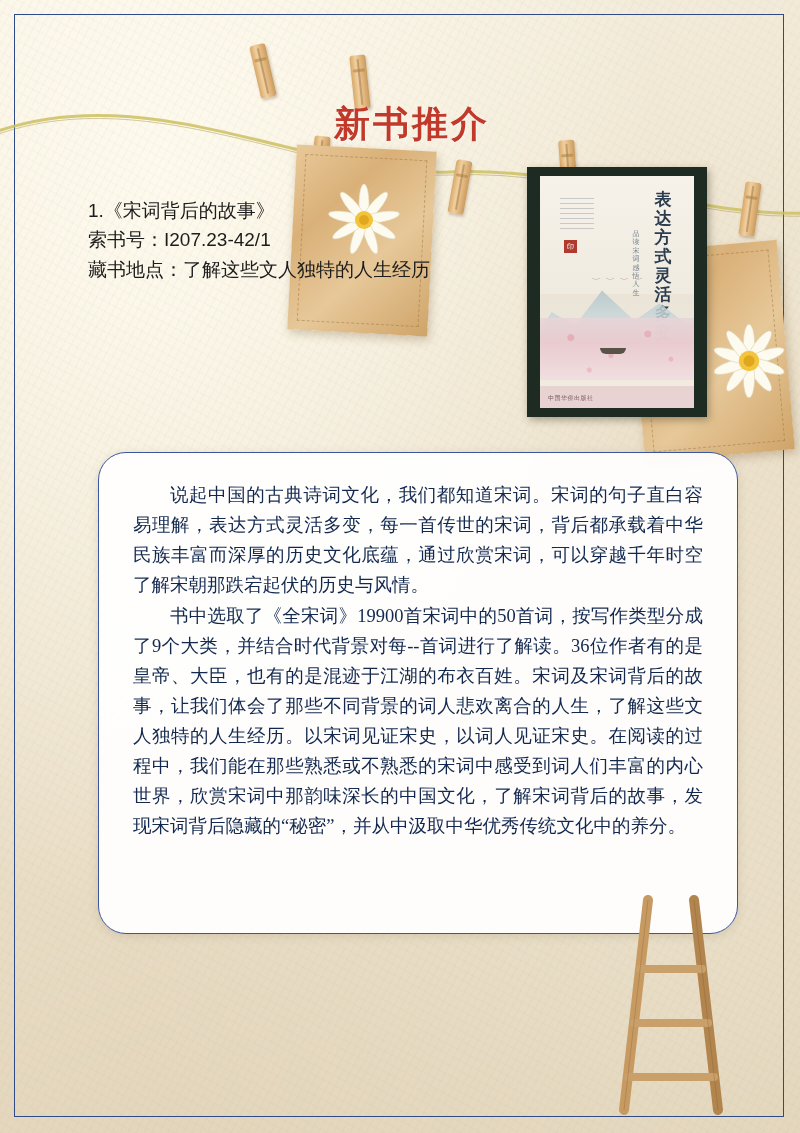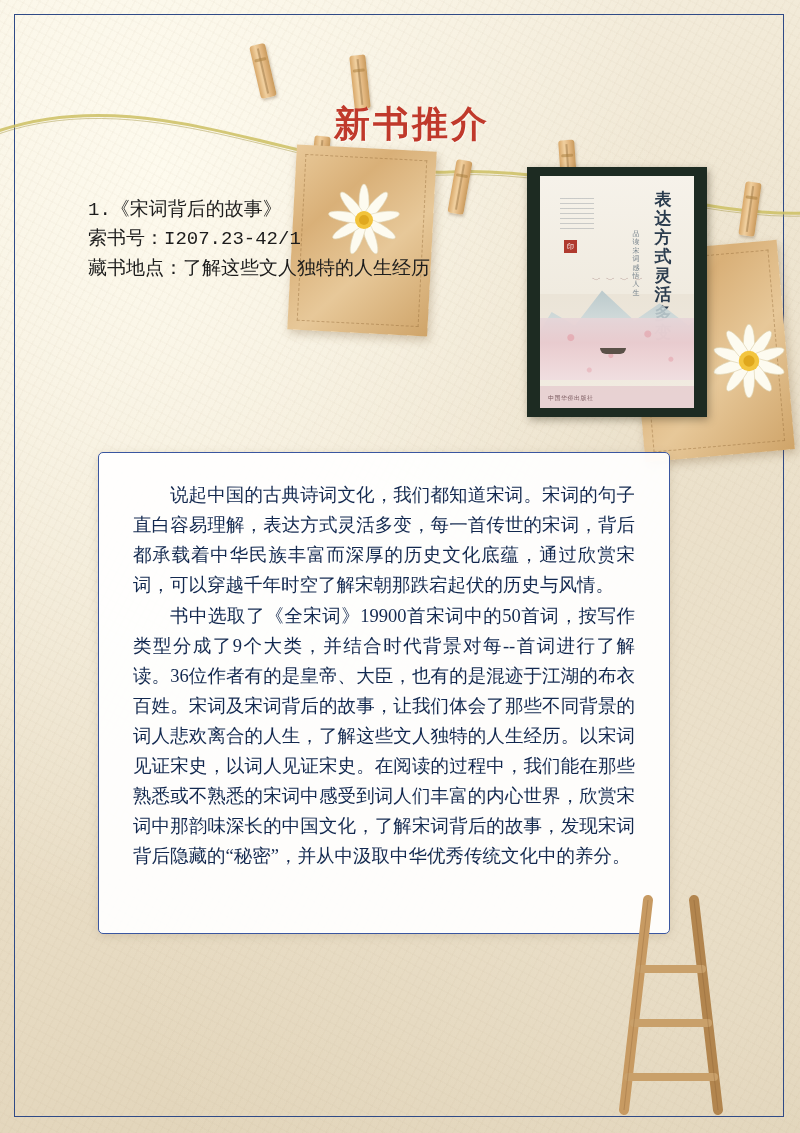--- a/index.html
+++ b/index.html
@@ -119,21 +119,21 @@
     color: #c0392b;
     text-shadow: 1px 1px 1px rgba(255,255,255,0.6);
   }
 
   
   .book-info {
     position: absolute;
     left: 88px;
     top: 196px;
     width: 400px;
-    font-family: Liberation Mono, monospace;
+    font-family: Liberation Sans, sans-serif;
     font-size: 19px;
     line-height: 1.55;
     color: #1c1c1c;
   }
   .book-info div {
     white-space: pre-wrap;
   }
 
   
   .photo {
@@ -269,25 +269,25 @@
     font-size: 6px;
     color: #7a5a5e;
     letter-spacing: 0.5px;
   }
 
   
   .panel {
     position: absolute;
     left: 98px;
     top: 452px;
-    width: 572px;
+    width: 640px;
     height: 482px;
     background: rgba(255,255,255,0.93);
     border: 1.5px solid #3a56a0;
-    border-radius: 5px;
+    border-radius: 28px;
     box-sizing: border-box;
     box-shadow: 0 2px 10px rgba(120,100,70,0.18);
   }
   .panel-body {
     padding: 28px 34px 10px 34px;
     font-family: "Liberation Serif", serif;
     font-size: 18.5px;
     line-height: 1.62;
     color: #12284f;
     text-align: justify;

